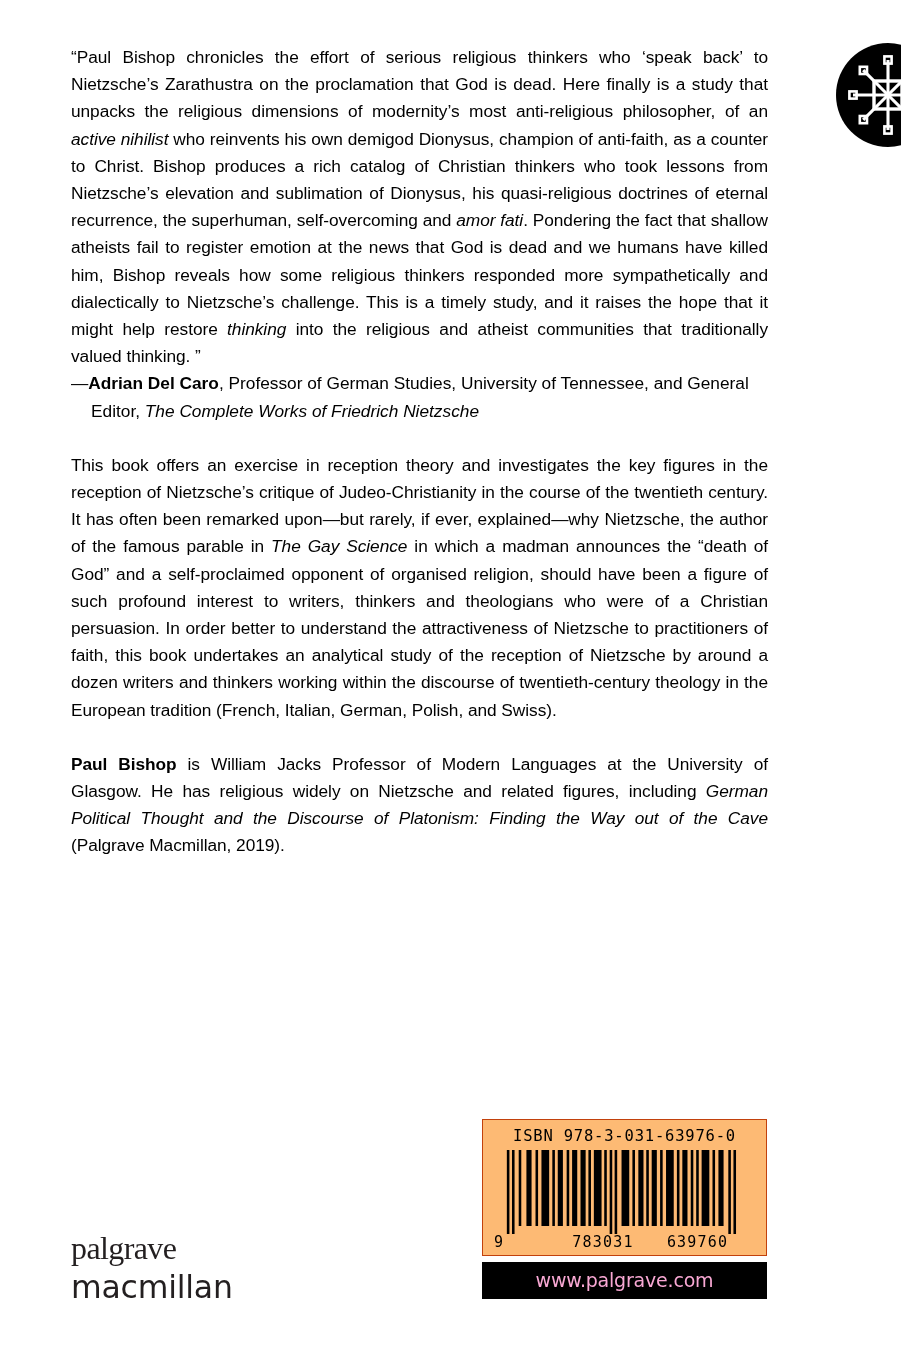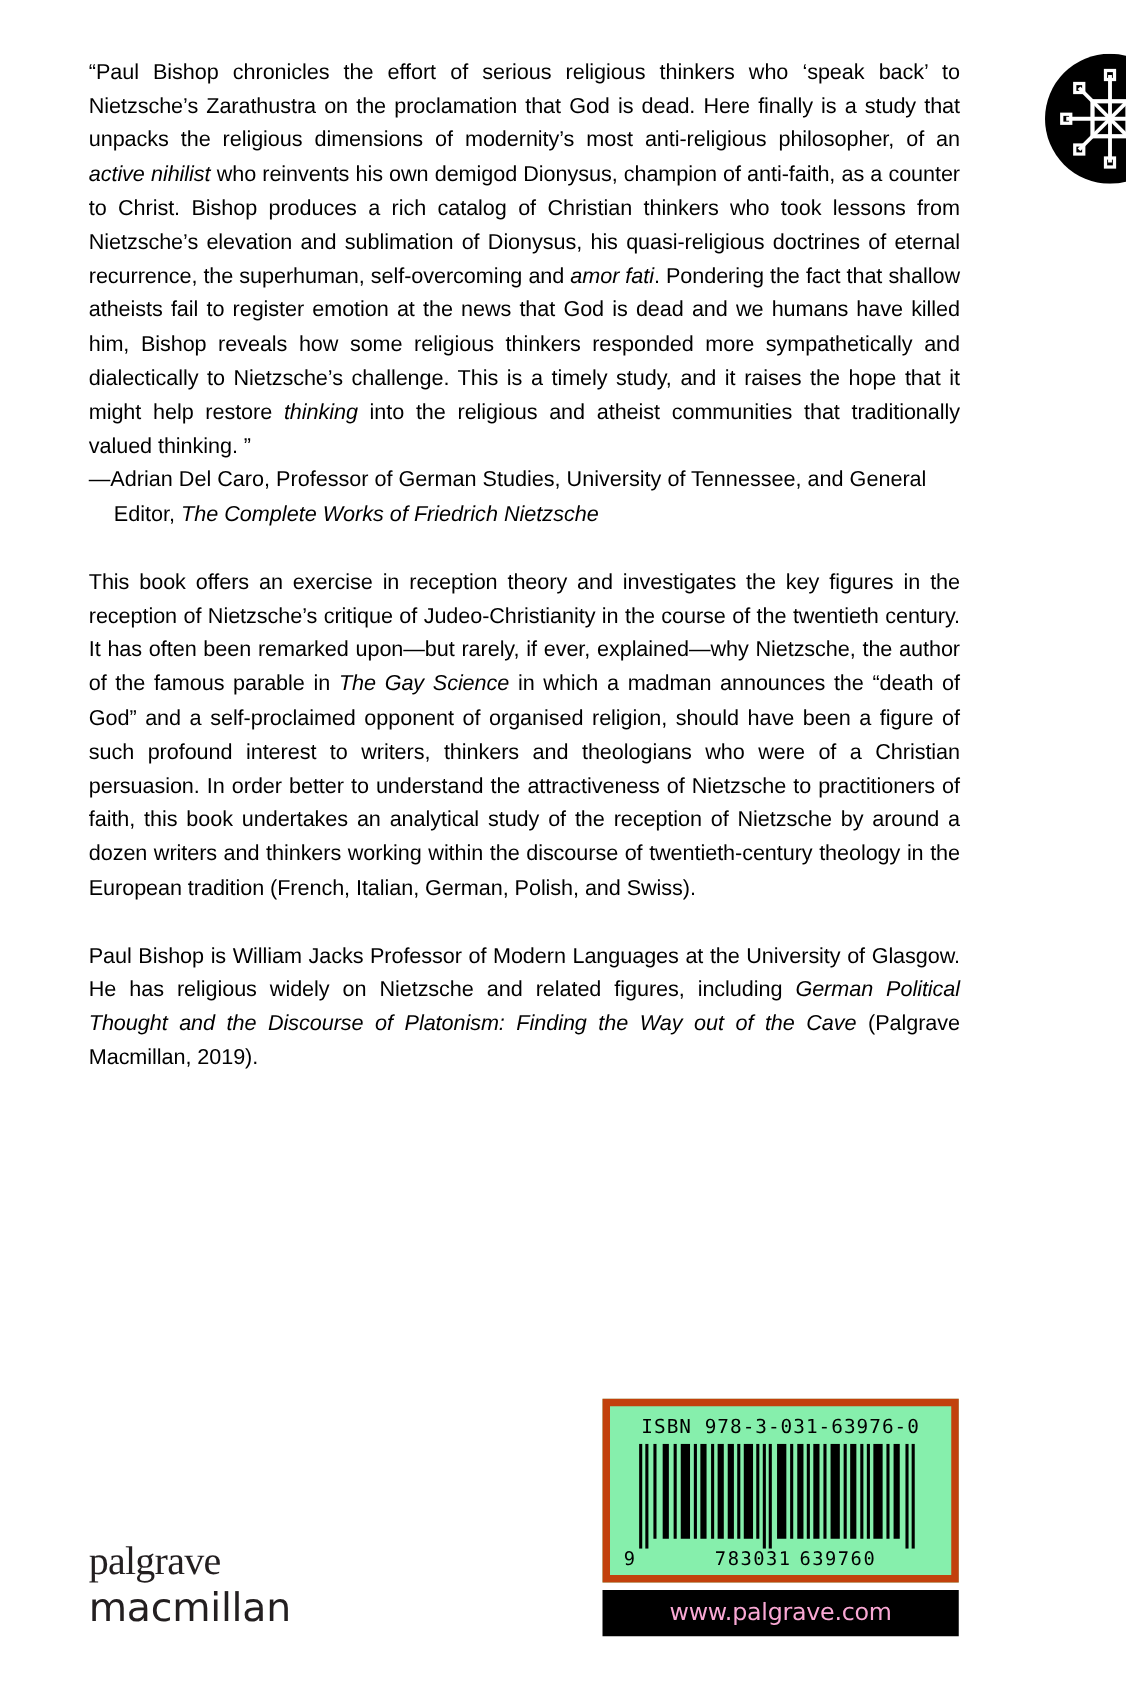--- a/index.html
+++ b/index.html
@@ -57,21 +57,21 @@
     text-indent: -20px;
   }
 
   .gap-lg { height: 27px; }
   .gap-md { height: 27px; }
 
   .desc { margin: 0; }
 
   .bio { margin: 0; }
 
-  b, .bold { font-weight: normal; }
+  b, .bold { font-weight: bold; }
   i, .ital { font-style: italic; }
 
   
   .publisher-logo {
     position: absolute;
     left: 71px;
     top: 1228px;
     width: 230px;
     color: #231f20;
   }
@@ -92,22 +92,22 @@
   }
 
   
   .barcode-block {
     position: absolute;
     left: 482px;
     top: 1119px;
     width: 285px;
   }
   .barcode-card {
-    border: 6px solid #c2410c;
-    background: #86efac;
+    border: 1px solid #c2410c;
+    background: #fdba74;
     padding: 7px 10px 4px 10px;
     box-sizing: border-box;
     width: 100%;
   }
   .isbn-text {
     font-family: "DejaVu Sans Mono", monospace;
     font-size: 15.5px;
     letter-spacing: 0.8px;
     text-align: center;
     white-space: nowrap;
@@ -124,21 +124,21 @@
     justify-content: space-between;
     align-items: baseline;
     font-family: "DejaVu Sans Mono", monospace;
     font-size: 15px;
     letter-spacing: 1.2px;
     margin-top: -1px;
     padding: 0 1px;
   }
   .bd-left   { width: 7%;  text-align: left;  }
   .bd-mid    { width: 44%; text-align: right; }
-  .bd-right  { width: 44%; }
+  .bd-right  { width: 44%; text-align: center; }
   .url-bar {
     background: #000000;
     color: #f9a8d4;
     text-align: center;
     font-family: "DejaVu Sans", sans-serif;
     font-size: 19px;
     letter-spacing: -0.2px;
     padding: 7px 0 8px 0;
     margin-top: 6px;
     width: 100%;

